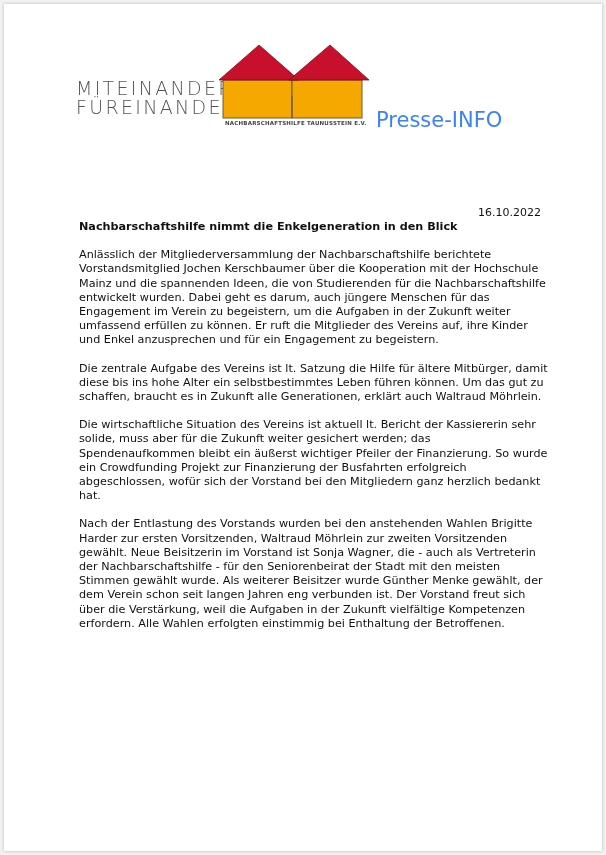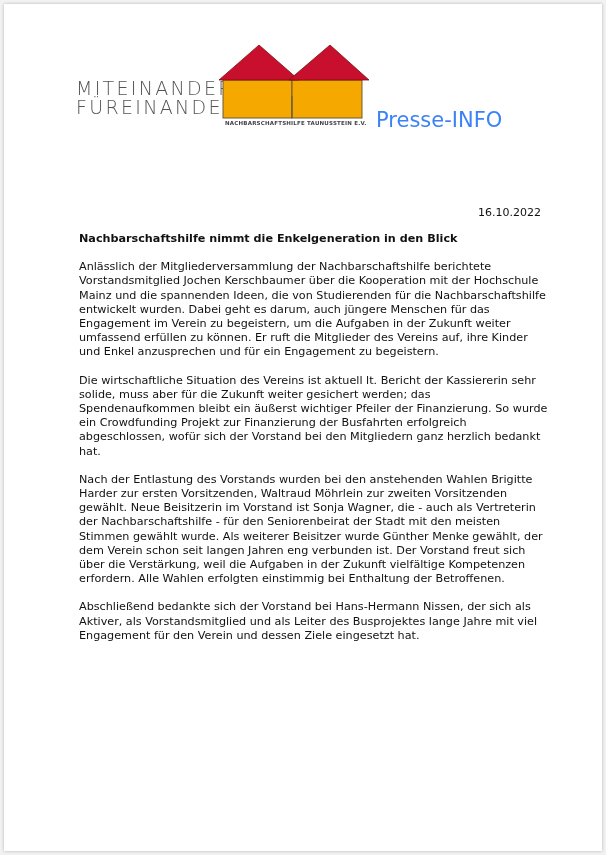--- a/index.html
+++ b/index.html
@@ -28,21 +28,21 @@
   .presse {
     position: absolute; left: 372px; top: 104px; font-size: 21px; color: #3b82f6; white-space: nowrap;
   }
   .date {
     position: absolute; left: 474px; top: 170px; font-size: 11px; color: #111; margin-top: 32px;
   }
   .content {
     position: absolute; left: 75px; top: 212px; width: 470px;
     font-size: 11.2px; line-height: 14.2px; color: #111;
   }
-  .headline { font-weight: bold; margin: 16px 0 8px 0; font-size: 11.2px; }
+  .headline { font-weight: bold; margin: 4px 0 8px 0; font-size: 11.2px; }
   .content p { margin: 14px 0 8px 0; }
 </style>
 </head>
 <body>
 
 <div class="page">
   <div class="logo">
     <div class="logo-text">
       <div>MITEINANDER</div>
       <div>FÜREINANDER</div>
@@ -56,17 +56,17 @@
     </svg>
     <div class="logo-sub">NACHBARSCHAFTSHILFE TAUNUSSTEIN E.V.</div>
   </div>
 
   <div class="presse">Presse-INFO</div>
   <div class="date">16.10.2022</div>
 
   <div class="content">
     <div class="headline">Nachbarschaftshilfe nimmt die Enkelgeneration in den Blick</div>
     <p>Anlässlich der Mitgliederversammlung der Nachbarschaftshilfe berichtete Vorstandsmitglied Jochen Kerschbaumer über die Kooperation mit der Hochschule Mainz und die spannenden Ideen, die von Studierenden für die Nachbarschaftshilfe entwickelt wurden. Dabei geht es darum, auch jüngere Menschen für das Engagement im Verein zu begeistern, um die Aufgaben in der Zukunft weiter umfassend erfüllen zu können. Er ruft die Mitglieder des Vereins auf, ihre Kinder und Enkel anzusprechen und für ein Engagement zu begeistern.</p>
+    <p>Die zentrale Aufgabe des Vereins ist lt. Satzung die Hilfe für ältere Mitbürger, damit diese bis ins hohe Alter ein selbstbestimmtes Leben führen können. Um das gut zu schaffen, braucht es in Zukunft alle Generationen, erklärt auch Waltraud Möhrlein.</p>
     <p>Die wirtschaftliche Situation des Vereins ist aktuell lt. Bericht der Kassiererin sehr solide, muss aber für die Zukunft weiter gesichert werden; das Spendenaufkommen bleibt ein äußerst wichtiger Pfeiler der Finanzierung. So wurde ein Crowdfunding Projekt zur Finanzierung der Busfahrten erfolgreich abgeschlossen, wofür sich der Vorstand bei den Mitgliedern ganz herzlich bedankt hat.</p>
     <p>Nach der Entlastung des Vorstands wurden bei den anstehenden Wahlen Brigitte Harder zur ersten Vorsitzenden, Waltraud Möhrlein zur zweiten Vorsitzenden gewählt. Neue Beisitzerin im Vorstand ist Sonja Wagner, die - auch als Vertreterin der Nachbarschaftshilfe - für den Seniorenbeirat der Stadt mit den meisten Stimmen gewählt wurde. Als weiterer Beisitzer wurde Günther Menke gewählt, der dem Verein schon seit langen Jahren eng verbunden ist. Der Vorstand freut sich über die Verstärkung, weil die Aufgaben in der Zukunft vielfältige Kompetenzen erfordern. Alle Wahlen erfolgten einstimmig bei Enthaltung der Betroffenen.</p>
-    <p>Abschließend bedankte sich der Vorstand bei Hans-Hermann Nissen, der sich als Aktiver, als Vorstandsmitglied und als Leiter des Busprojektes lange Jahre mit viel Engagement für den Verein und dessen Ziele eingesetzt hat.</p>
   </div>
 </div>
 
 </body></html>

